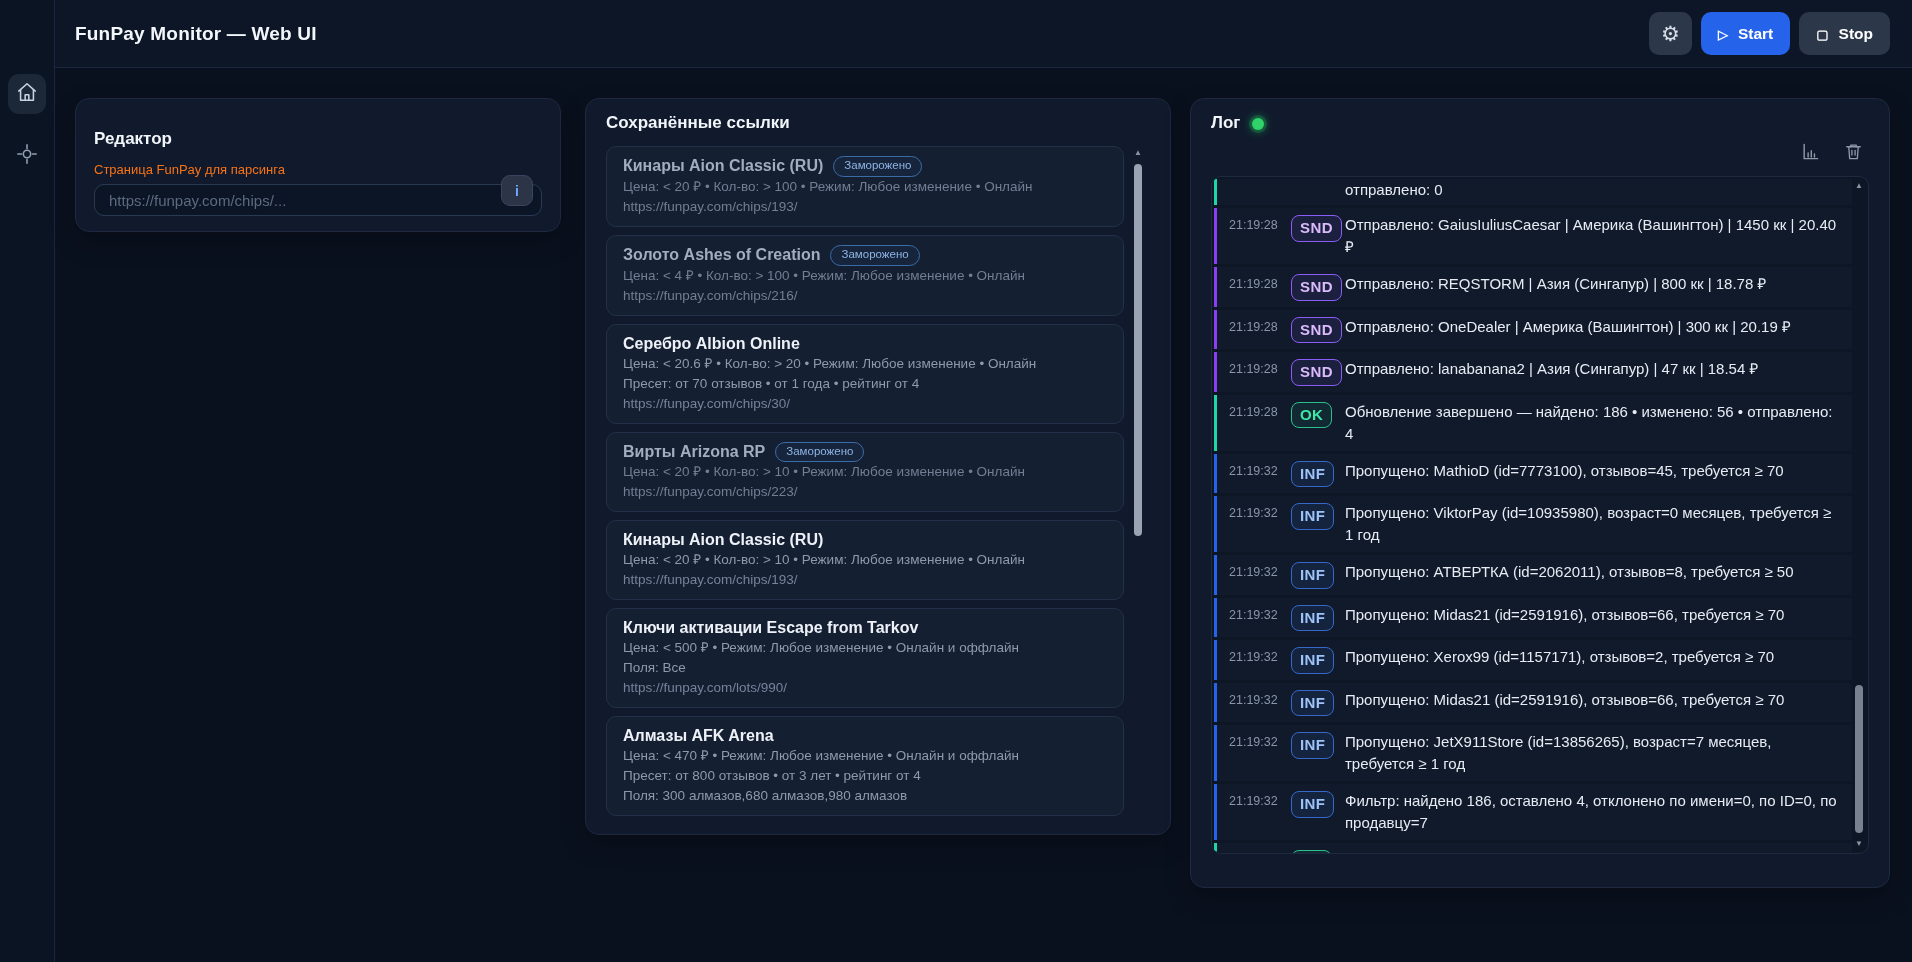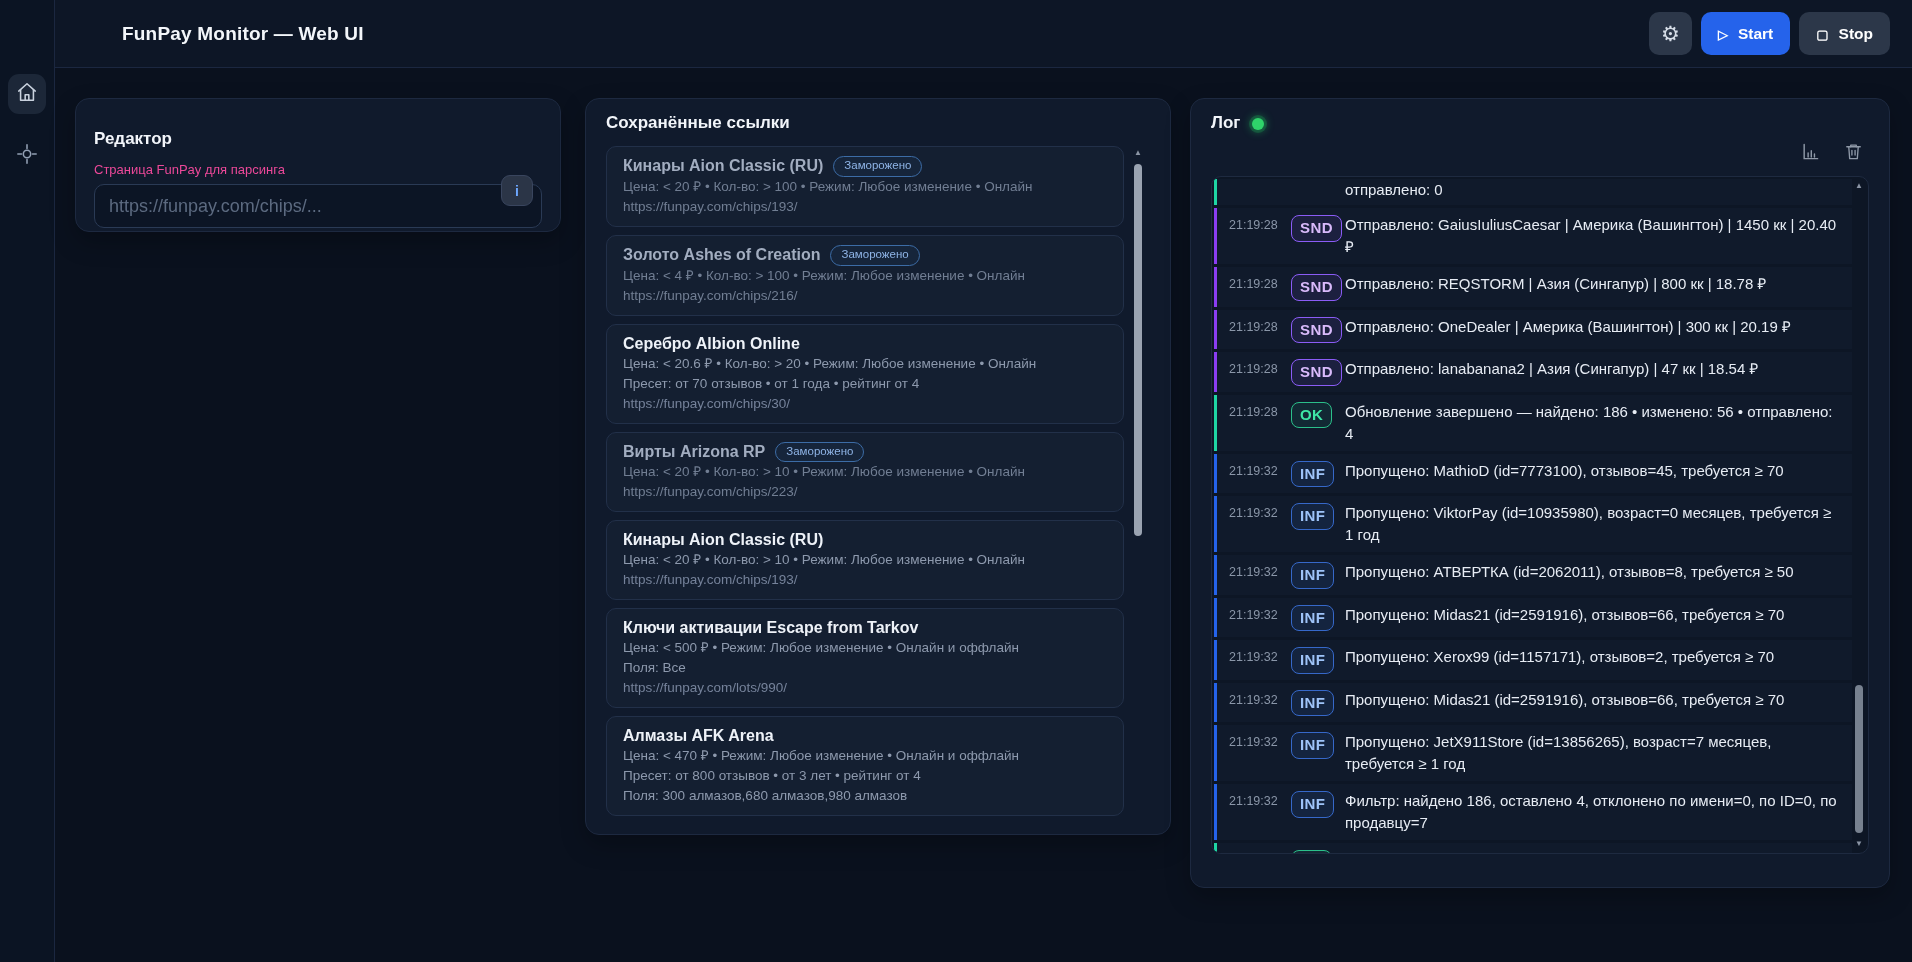--- a/index.html
+++ b/index.html
@@ -24,21 +24,21 @@
   .side-btn.active{background:#1c2738;}
   .side-btn.secondary{color:#93a0b4;}
   .side-btn svg{width:22px;height:22px;}
 
   
   .main{flex:1;display:flex;flex-direction:column;min-width:0;}
   .topbar{
     height:68px;background:#0d1626;border-bottom:1px solid #1b2740;
     display:flex;align-items:center;padding:0 22px 0 20px;box-sizing:border-box;
   }
-  .app-title{font-size:19px;font-weight:bold;color:#f3f6fa;letter-spacing:.2px;margin-left:47px;}
+  .app-title{font-size:19px;font-weight:bold;color:#f3f6fa;letter-spacing:.2px;}
   .topbar-actions{margin-left:auto;display:flex;align-items:center;gap:9px;}
   .icon-btn{
     width:43px;height:43px;border-radius:10px;background:#2c3749;border:none;
     color:#d6dde7;font-size:21px;display:flex;align-items:center;justify-content:center;
     cursor:pointer;padding:0;
   }
   .btn{
     height:43px;border-radius:10px;border:none;cursor:pointer;
     font-family:"Liberation Sans", sans-serif;
     font-size:15.5px;font-weight:600;color:#ffffff;
@@ -55,26 +55,26 @@
   }
   .panel{
     background:#101a2c;border:1px solid #1d2940;border-radius:14px;
     box-sizing:border-box;box-shadow:0 10px 24px rgba(0,0,0,.25);
   }
   .panel-title{font-size:17px;font-weight:bold;color:#f2f5fa;margin:0;}
 
   
   .editor-panel{width:486px;height:134px;padding:30px 18px;margin-right:24px;flex-shrink:0;}
   .editor-panel .panel-title{margin-bottom:13px;}
-  .field-label{display:block;font-size:13px;color:#ec4899;margin-bottom:7px;}
+  .field-label{display:block;font-size:13px;color:#f97316;margin-bottom:7px;}
   .input-row{position:relative;}
   .url-input{
-    width:100%;height:44px;box-sizing:border-box;border-radius:10px;
+    width:100%;height:32px;box-sizing:border-box;border-radius:10px;
     background:#0c1525;border:1px solid #2a3a55;color:#dfe6f0;
-    padding:0 14px;font-size:18px;font-family:"Liberation Sans", sans-serif;outline:none;
+    padding:0 14px;font-size:15px;font-family:"Liberation Sans", sans-serif;outline:none;
   }
   .url-input::placeholder{color:#5c6a80;}
   .info-btn{
     position:absolute;top:-9px;right:9px;width:32px;height:31px;
     border-radius:9px;background:#2b3547;border:1px solid #39455e;
     color:#6ea8ff;font-weight:bold;font-size:14px;cursor:pointer;z-index:2;
   }
 
   
   .links-panel{width:586px;height:737px;padding:14px 20px 6px;margin-right:19px;flex-shrink:0;display:flex;flex-direction:column;}

